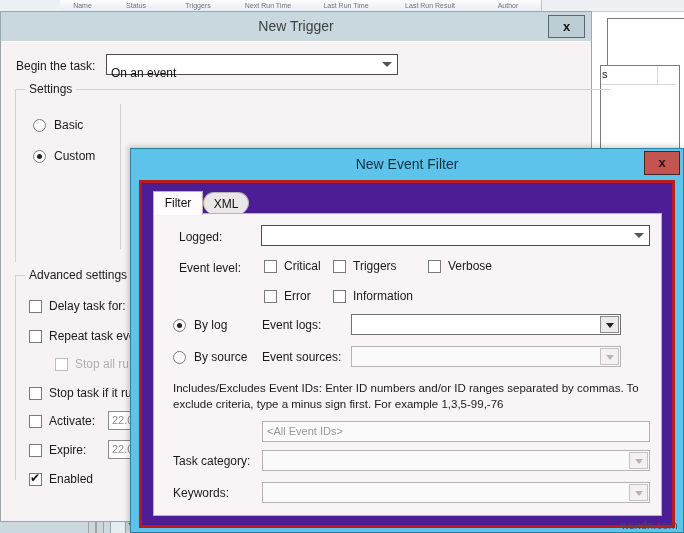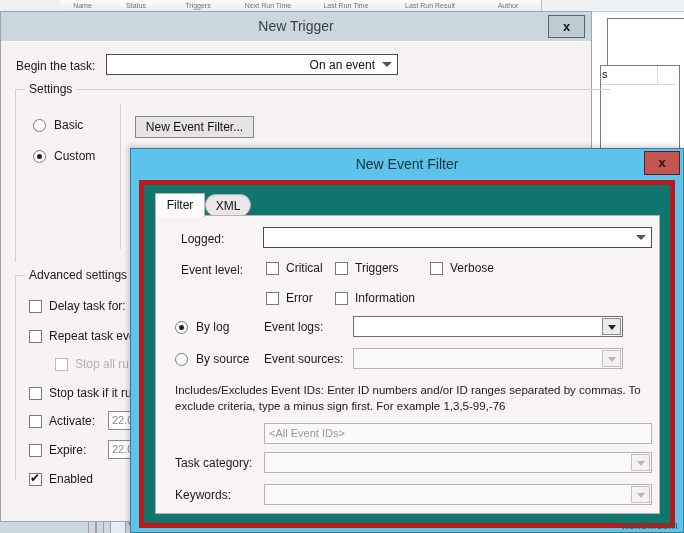--- a/index.html
+++ b/index.html
@@ -88,22 +88,22 @@
   }
 
   .lbl { position:absolute; font-size:12px; color:#1a1a1a; white-space:nowrap; }
 
   .combo {
     position:absolute; background:#ffffff;
     border:1px solid #4d4d4d;
     box-sizing:border-box;
   }
   .combo .val {
-    position:absolute; left:4px; top:0; right:22px; height:100%;
-    line-height:20px; font-size:12px; color:#111; overflow:hidden; white-space:nowrap;text-align:right;
+    position:absolute; left:4px; top:8px; right:22px; height:100%;
+    line-height:20px; font-size:12px; color:#111; overflow:hidden; white-space:nowrap;
   }
   .combo .chev {
     position:absolute; right:5px; top:50%; margin-top:-3px;
     width:0;height:0;
     border-left:5px solid transparent; border-right:5px solid transparent;
     border-top:5px solid #555;
   }
 
   .groupbox { position:absolute;padding-left:31px; }
   .groupbox .gb-line {
@@ -168,22 +168,22 @@
     line-height:31px; text-align:center; font-size:14px; color:#10323f;
   }
   #new-event-filter .close-btn {
     position:absolute; right:3px; top:2px; width:36px; height:24px;
     background:#c4544f; border:1px solid #4e2422;
     color:#1a1a1a; font-weight:bold; font-size:13px;
     line-height:22px; text-align:center; cursor:pointer; box-sizing:border-box;
   }
   #new-event-filter .client {
     position:absolute; left:8px; top:31px; right:8px; bottom:4px;
-    background:#0f766e;
-    border:5px solid #b91c1c;
+    background:#4c1d95;
+    border:3px solid #b91c1c;
     box-sizing:border-box;
   }
 
   .tabstrip { position:absolute; left:11px; top:8px; height:23px; }
   .tab {
     position:absolute; top:0; height:23px;
     border:1px solid #b7b2b4; border-bottom:none;
     font-size:12px; color:#111; text-align:center; line-height:22px;
     box-sizing:border-box; cursor:pointer;
   }
@@ -276,21 +276,20 @@
     </div>
 
     <div class="vdivider" style="left:118px;top:62px;height:145px;"></div>
 
     <div class="radio" style="left:31px;top:77px;"></div>
     <div class="lbl" style="left:52px;top:76px;">Basic</div>
 
     <div class="radio on" style="left:31px;top:108px;"></div>
     <div class="lbl" style="left:52px;top:107px;">Custom</div>
 
-    <div class="pushbtn" style="left:133px;top:74px;width:119px;height:22px;line-height:20px;">New Event Filter...</div>
 
     <div class="groupbox" style="left:13px;top:226px;width:565px;height:212px;">
       <div class="gb-line"></div>
       <div class="gb-title">Advanced settings</div>
     </div>
 
     <div class="check" style="left:27px;top:258px;"></div>
     <div class="lbl" style="left:47px;top:257px;">Delay task for:</div>
 
     <div class="check" style="left:27px;top:288px;"></div>

